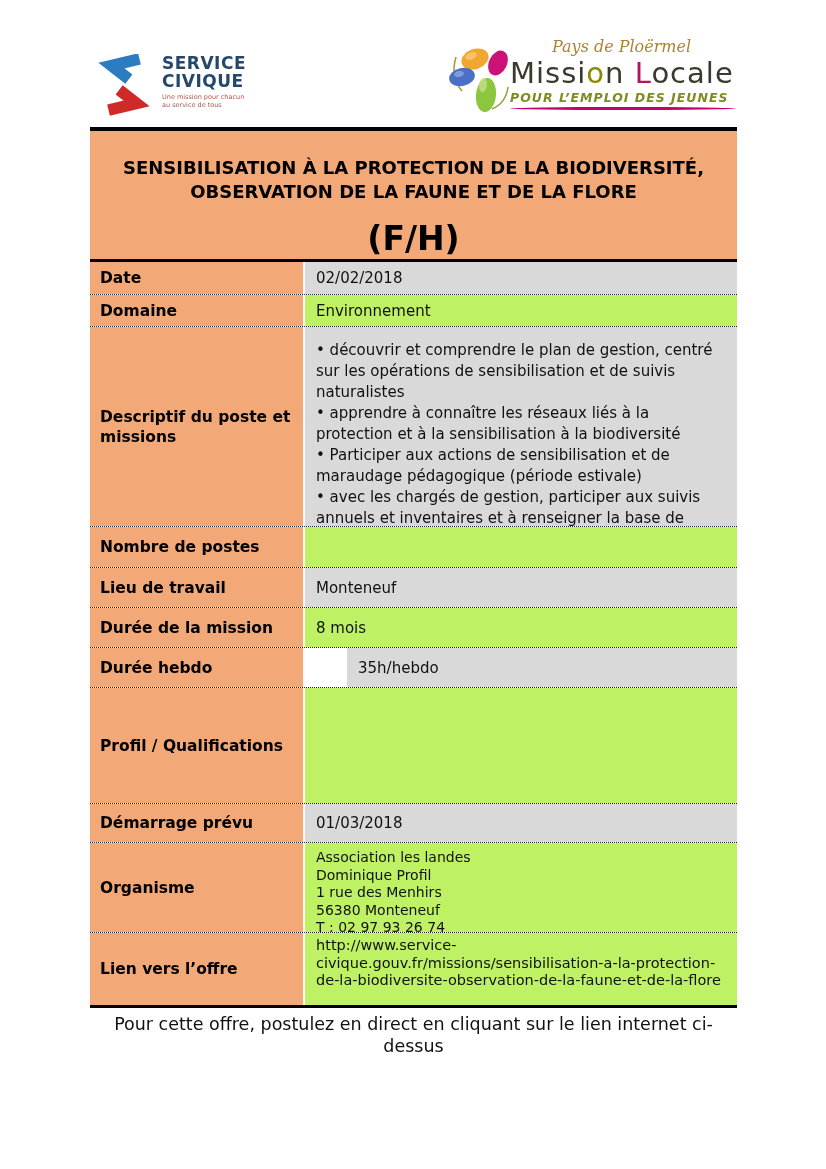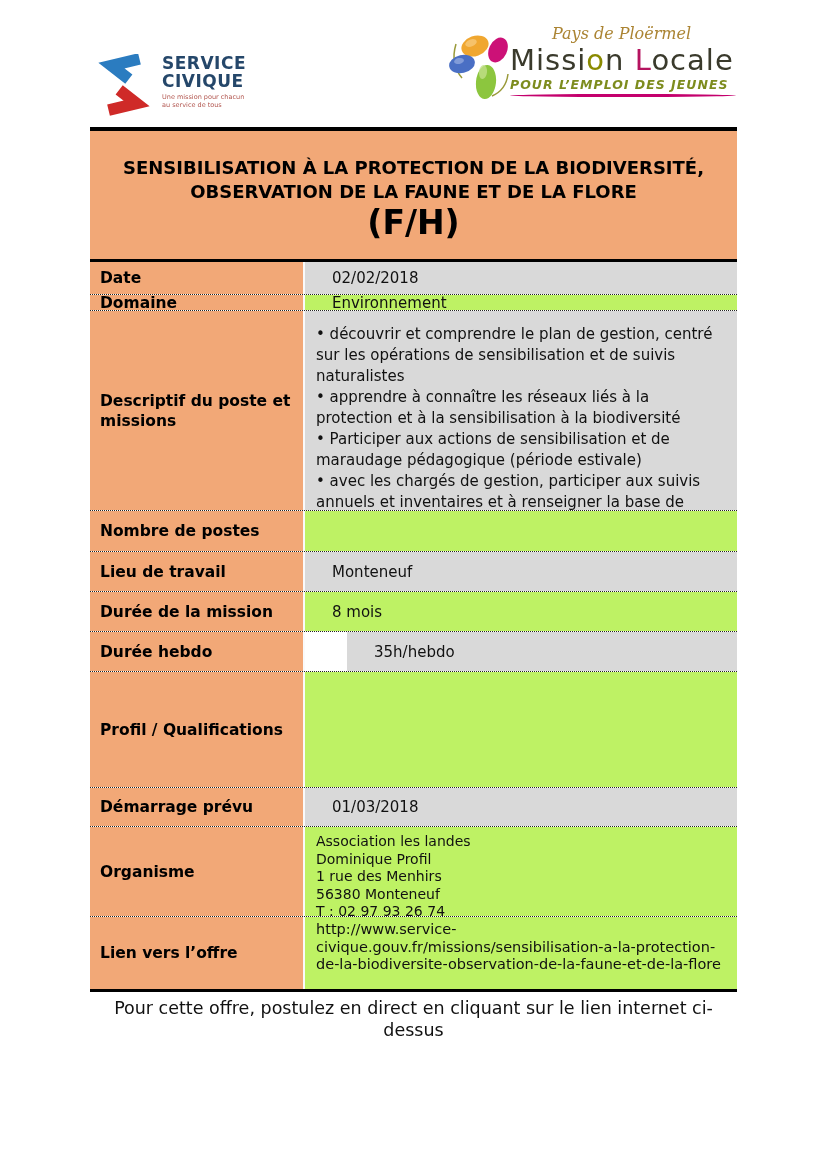--- a/index.html
+++ b/index.html
@@ -6,48 +6,48 @@
   html,body { margin:0; padding:0; background:#ffffff; }
   body { width:826px; height:1169px; font-family:"DejaVu Sans","Liberation Sans",sans-serif; color:#111; }
   .page { position:relative; width:826px; height:1169px; background:#fff; overflow:hidden; }
 
   
   .sc-logo { position:absolute; left:95px; top:54px; display:flex; align-items:flex-start; gap:9px; }
   .sc-logo-text { display:flex; flex-direction:column; }
   .sc-name { font-weight:bold; font-size:17px; line-height:18px; color:#25476a; letter-spacing:0.5px; }
   .sc-tagline { font-size:6.5px; line-height:8px; color:#b2564f; margin-top:3px; }
 
-  .ml-logo { position:absolute; left:448px; top:24px; width:295px; height:92px; }
+  .ml-logo { position:absolute; left:448px; top:37px; width:295px; height:92px; }
   .ml-flower { position:absolute; left:0; top:6px; }
   .ml-textcol { position:absolute; left:62px; top:0; width:233px; }
   .ml-region { font-family:"DejaVu Serif","Liberation Serif",serif; font-style:italic; font-size:16px; color:#ab8433; margin-left:42px; line-height:20px; }
   .ml-name { font-size:29px; line-height:32px; color:#3a3a2c; letter-spacing:1px; white-space:nowrap; }
   .ml-name .o-olive { color:#8a8a00; }
   .ml-name .l-magenta { color:#b5135f; }
   .ml-slogan { font-style:italic; font-weight:bold; font-size:12.5px; letter-spacing:1px; color:#7d8c1e; margin-top:1px; white-space:nowrap; }
   .ml-underline { height:3px; width:226px; background:#c4006d; border-radius:50%; margin-top:2px; }
 
   
   .content { position:absolute; left:90px; top:127px; width:647px; }
   .topline { height:4px; background:#000; }
   .title-block { background:#f2a877; border-bottom:3px solid #000; height:131px; text-align:center; padding-top:25px; }
   .title-line { font-weight:bold; font-size:18px; line-height:24px; color:#000; }
-  .title-gender { font-weight:bold; font-size:33px; line-height:38px; color:#000; margin-top:0; }
+  .title-gender { font-weight:bold; font-size:33px; line-height:38px; color:#000; margin-top:16px; }
 
   
   .offer-table { border-bottom:3px solid #000; }
   .row { display:flex; border-bottom:1px dotted #222; }
   .row:last-child { border-bottom:none; }
   .cell-label { width:215px; background:#f2a877; display:flex; align-items:center; padding:4px 8px 4px 10px; border-right:2px solid #fafafa; }
   .cell-label span { font-weight:bold; font-size:15.5px; line-height:20px; color:#000; }
   .cell-value { flex:1; display:flex; flex-direction:column; justify-content:center; padding:4px 10px 4px 11px; }
   .cell-value.gray { background:#d9d9d9; }
   .cell-value.white { background:#bef264; }
   .cell-value.top { justify-content:flex-start; }
-  .single-value { font-size:15px; line-height:20px; color:#111;margin-left:16px; }
+  .single-value { font-size:15px; line-height:20px; color:#111; }
   .bullet-line { font-size:15px; line-height:21px; color:#111; }
   .org-line { font-size:14px; line-height:17.5px; color:#111; }
   .link-text { font-size:14.5px; line-height:17.5px; color:#111; overflow-wrap:anywhere; }
   .pad-top { padding-top:9px; }
   .pad-top-sm { padding-top:2px; }
 
   .footer-note { margin-top:5px; text-align:center; font-size:17.5px; line-height:22px; color:#111; }
 </style>
 </head>
 <body>
@@ -104,21 +104,21 @@
 
     <div class="offer-table" id="offer-table">
         <div class="row" style="height: 33px;">
           <div class="cell-label">
             <span>Date</span>
           </div>
           <div class="cell-value gray">
             <span class="single-value">02/02/2018</span>
           </div>
         </div>
-        <div class="row" style="height: 16px;">
+        <div class="row" style="height: 32px;">
           <div class="cell-label">
             <span>Domaine</span>
           </div>
           <div class="cell-value white">
             <span class="single-value">Environnement</span>
           </div>
         </div>
         <div class="row" style="height: 200px;">
           <div class="cell-label">
             <span>Descriptif du poste et missions</span>

